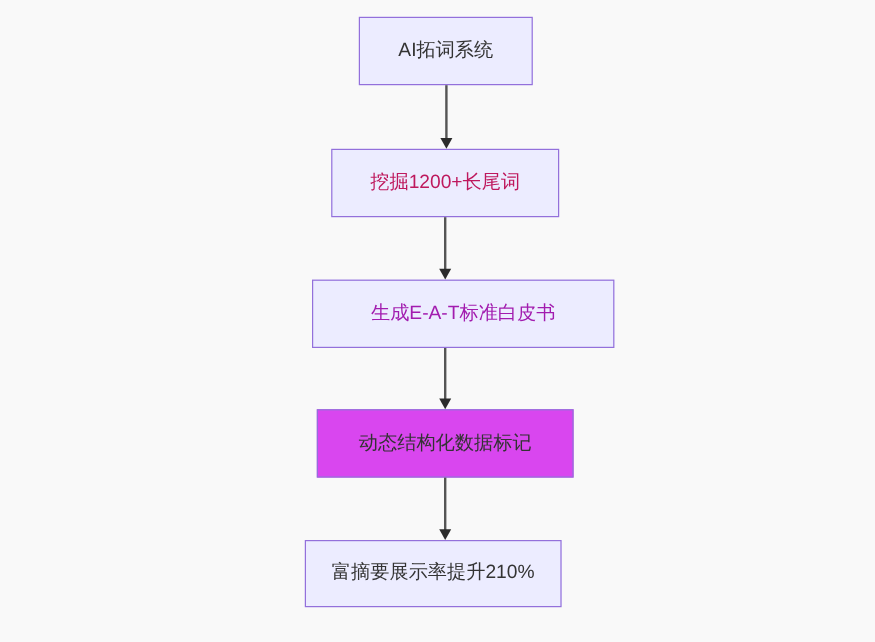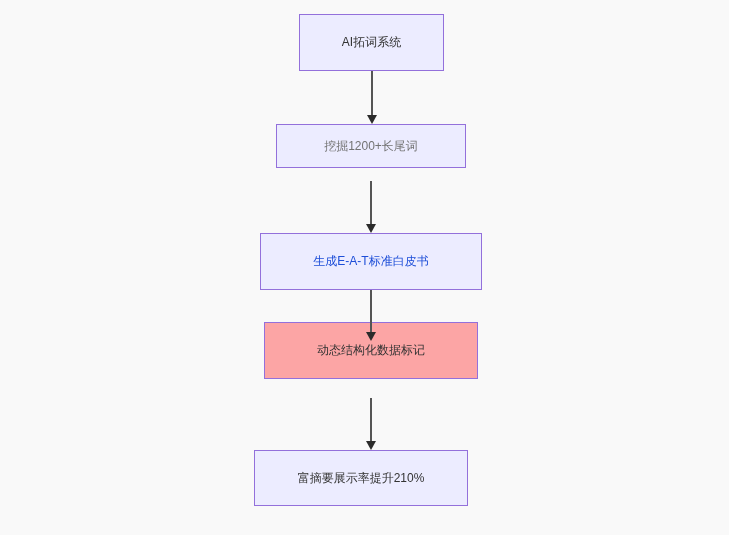--- a/index.html
+++ b/index.html
@@ -20,21 +20,21 @@
   }
   .flow-node {
     position: absolute;
     box-sizing: border-box;
     background: #ECECFF;
     border: 1.5px solid #9370DB;
     color: #333333;
     display: flex;
     align-items: center;
     justify-content: center;
-    font-size: 12px;
+    font-size: 16px;
     line-height: 1.2;
     text-align: center;
     white-space: nowrap;
   }
   .flow-arrow {
     position: absolute;
   }
   .arrow-line {
     position: absolute;
     left: 4px;
@@ -51,23 +51,23 @@
     border-left: 5px solid transparent;
     border-right: 5px solid transparent;
     border-top: 9px solid #2b2b2b;
   }
 </style>
 </head>
 <body>
 
 <div class="diagram-canvas" style="background: rgb(249, 249, 249);">
     <div class="flow-node" style="left: 299px; top: 14px; width: 145px; height: 57px; background: rgb(236, 236, 255); border-color: rgb(147, 112, 219); color: rgb(51, 51, 51);">AI拓词系统</div>
-    <div class="flow-node" style="left: 276px; top: 124px; width: 190px; height: 44px; background: rgb(236, 236, 255); border-color: rgb(147, 112, 219); color: #737373;">挖掘1200+长尾词</div>
-    <div class="flow-node" style="left: 260px; top: 233px; width: 222px; height: 57px; background: rgb(236, 236, 255); border-color: rgb(147, 112, 219); color: #1d4ed8;">生成E-A-T标准白皮书</div>
-    <div class="flow-node" style="left: 264px; top: 322px; width: 214px; height: 57px; background: #fca5a5; border-color: rgb(147, 112, 219); color: rgb(51, 51, 51);">动态结构化数据标记</div>
+    <div class="flow-node" style="left: 276px; top: 124px; width: 190px; height: 57px; background: rgb(236, 236, 255); border-color: rgb(147, 112, 219); color: #be185d;">挖掘1200+长尾词</div>
+    <div class="flow-node" style="left: 260px; top: 233px; width: 252px; height: 57px; background: rgb(236, 236, 255); border-color: rgb(147, 112, 219); color: #a21caf;">生成E-A-T标准白皮书</div>
+    <div class="flow-node" style="left: 264px; top: 341px; width: 214px; height: 57px; background: #d946ef; border-color: rgb(147, 112, 219); color: rgb(51, 51, 51);">动态结构化数据标记</div>
     <div class="flow-node" style="left: 254px; top: 450px; width: 214px; height: 56px; background: rgb(236, 236, 255); border-color: rgb(147, 112, 219); color: rgb(51, 51, 51);">富摘要展示率提升210%</div>
     <div class="flow-arrow" style="left: 366.5px; top: 71px; width: 10px; height: 53px;">
       <div class="arrow-line" style="height: 45px; background: rgb(85, 85, 85);"></div>
       <div class="arrow-head" style="border-top-color: rgb(43, 43, 43);"></div>
     </div>
     <div class="flow-arrow" style="left: 366px; top: 181px; width: 10px; height: 52px;">
       <div class="arrow-line" style="height: 44px; background: rgb(85, 85, 85);"></div>
       <div class="arrow-head" style="border-top-color: rgb(43, 43, 43);"></div>
     </div>
     <div class="flow-arrow" style="left: 366px; top: 290px; width: 10px; height: 51px;">

